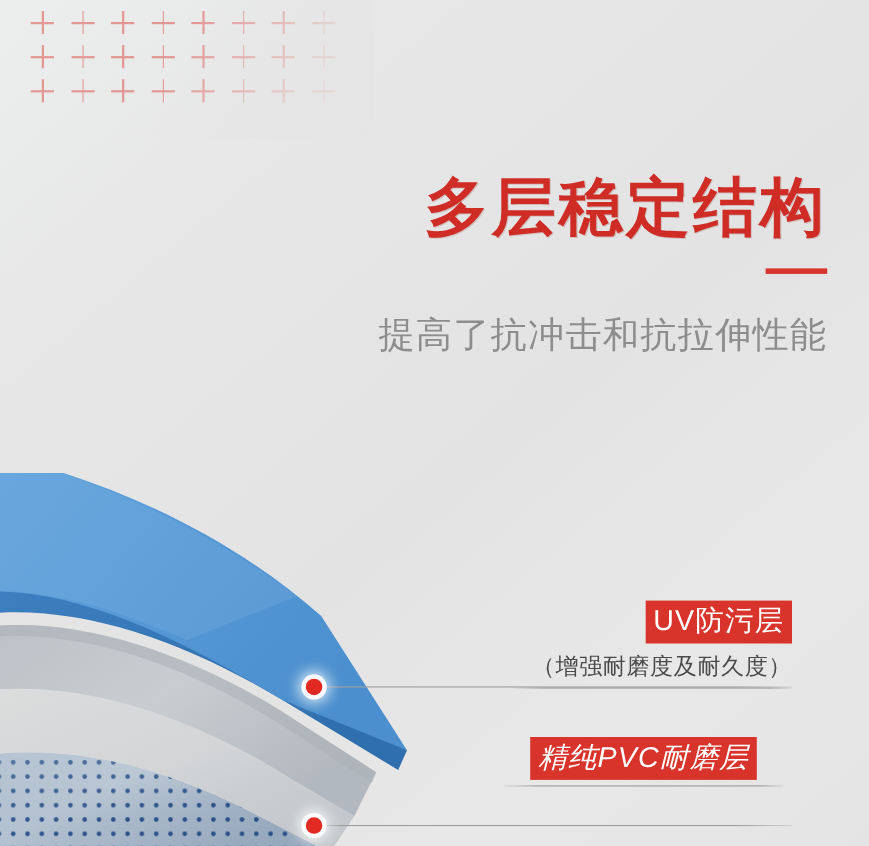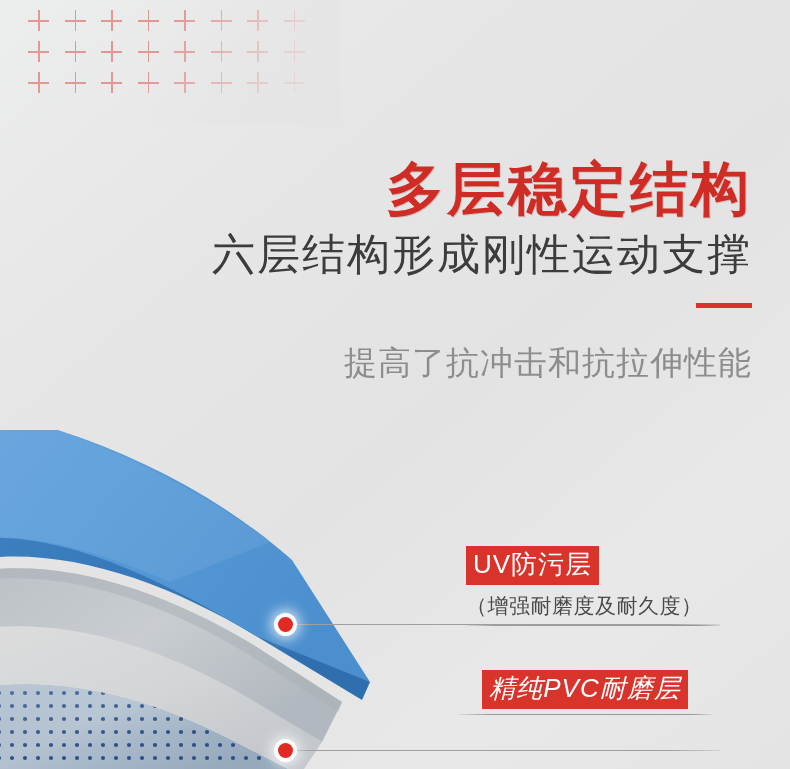--- a/index.html
+++ b/index.html
@@ -90,21 +90,21 @@
     letter-spacing:1px;
     white-space:nowrap;
   }
   .callout .note{
     display:block;
     margin-top:7px;
     font-size:21px;
     color:#4a4a4a;
     letter-spacing:.5px;
     white-space:nowrap;
-    text-align:left;
+    text-align:right;
   }
   .callout .underline{
     margin-top:5px;
     height:1.4px;
     background:linear-gradient(90deg,rgba(150,150,150,.15) 0%,#9a9a9a 12%,#9a9a9a 92%,rgba(150,150,150,.2) 100%);
   }
   #callout-uv{left:466px;top:546px;width:254px;}
   #callout-pvc{left:458px;top:670px;width:254px;font-style:italic;}
 
   
@@ -150,21 +150,20 @@
     <span class="cross"></span>
     <span class="cross"></span>
     <span class="cross"></span>
     <span class="cross"></span>
     <span class="cross"></span>
   </div>
   <div class="cross-fade"></div>
 
   <div class="headline-wrap">
     <div class="title-main">多层稳定结构</div>
-    <div class="title-sub">六层结构形成刚性运动支撑</div>
     <div class="rule"></div>
     <div class="desc">
       <div>提高了抗冲击和抗拉伸性能</div>
     </div>
   </div>
 
   <div class="illus">
     <svg viewBox="0 0 470 345" preserveAspectRatio="none">
       <defs>
         <linearGradient id="gBlueTop" x1="0" y1="0" x2="1" y2="0.55">
@@ -225,21 +224,21 @@
       </g>
     </svg>
   </div>
 
   <div class="leader" id="leader-uv"></div>
   <div class="dot" id="dot-uv"></div>
   <div class="leader" id="leader-pvc"></div>
   <div class="dot" id="dot-pvc"></div>
 
   <div class="callout" id="callout-uv">
-    <div style="text-align:left">
+    <div style="text-align:right">
       <span class="badge">UV防污层</span>
     </div>
     <span class="note">（增强耐磨度及耐久度）</span>
     <div class="underline"></div>
   </div>
 
   <div class="callout" id="callout-pvc">
     <div style="text-align:center">
       <span class="badge">精纯PVC耐磨层</span>
     </div>

